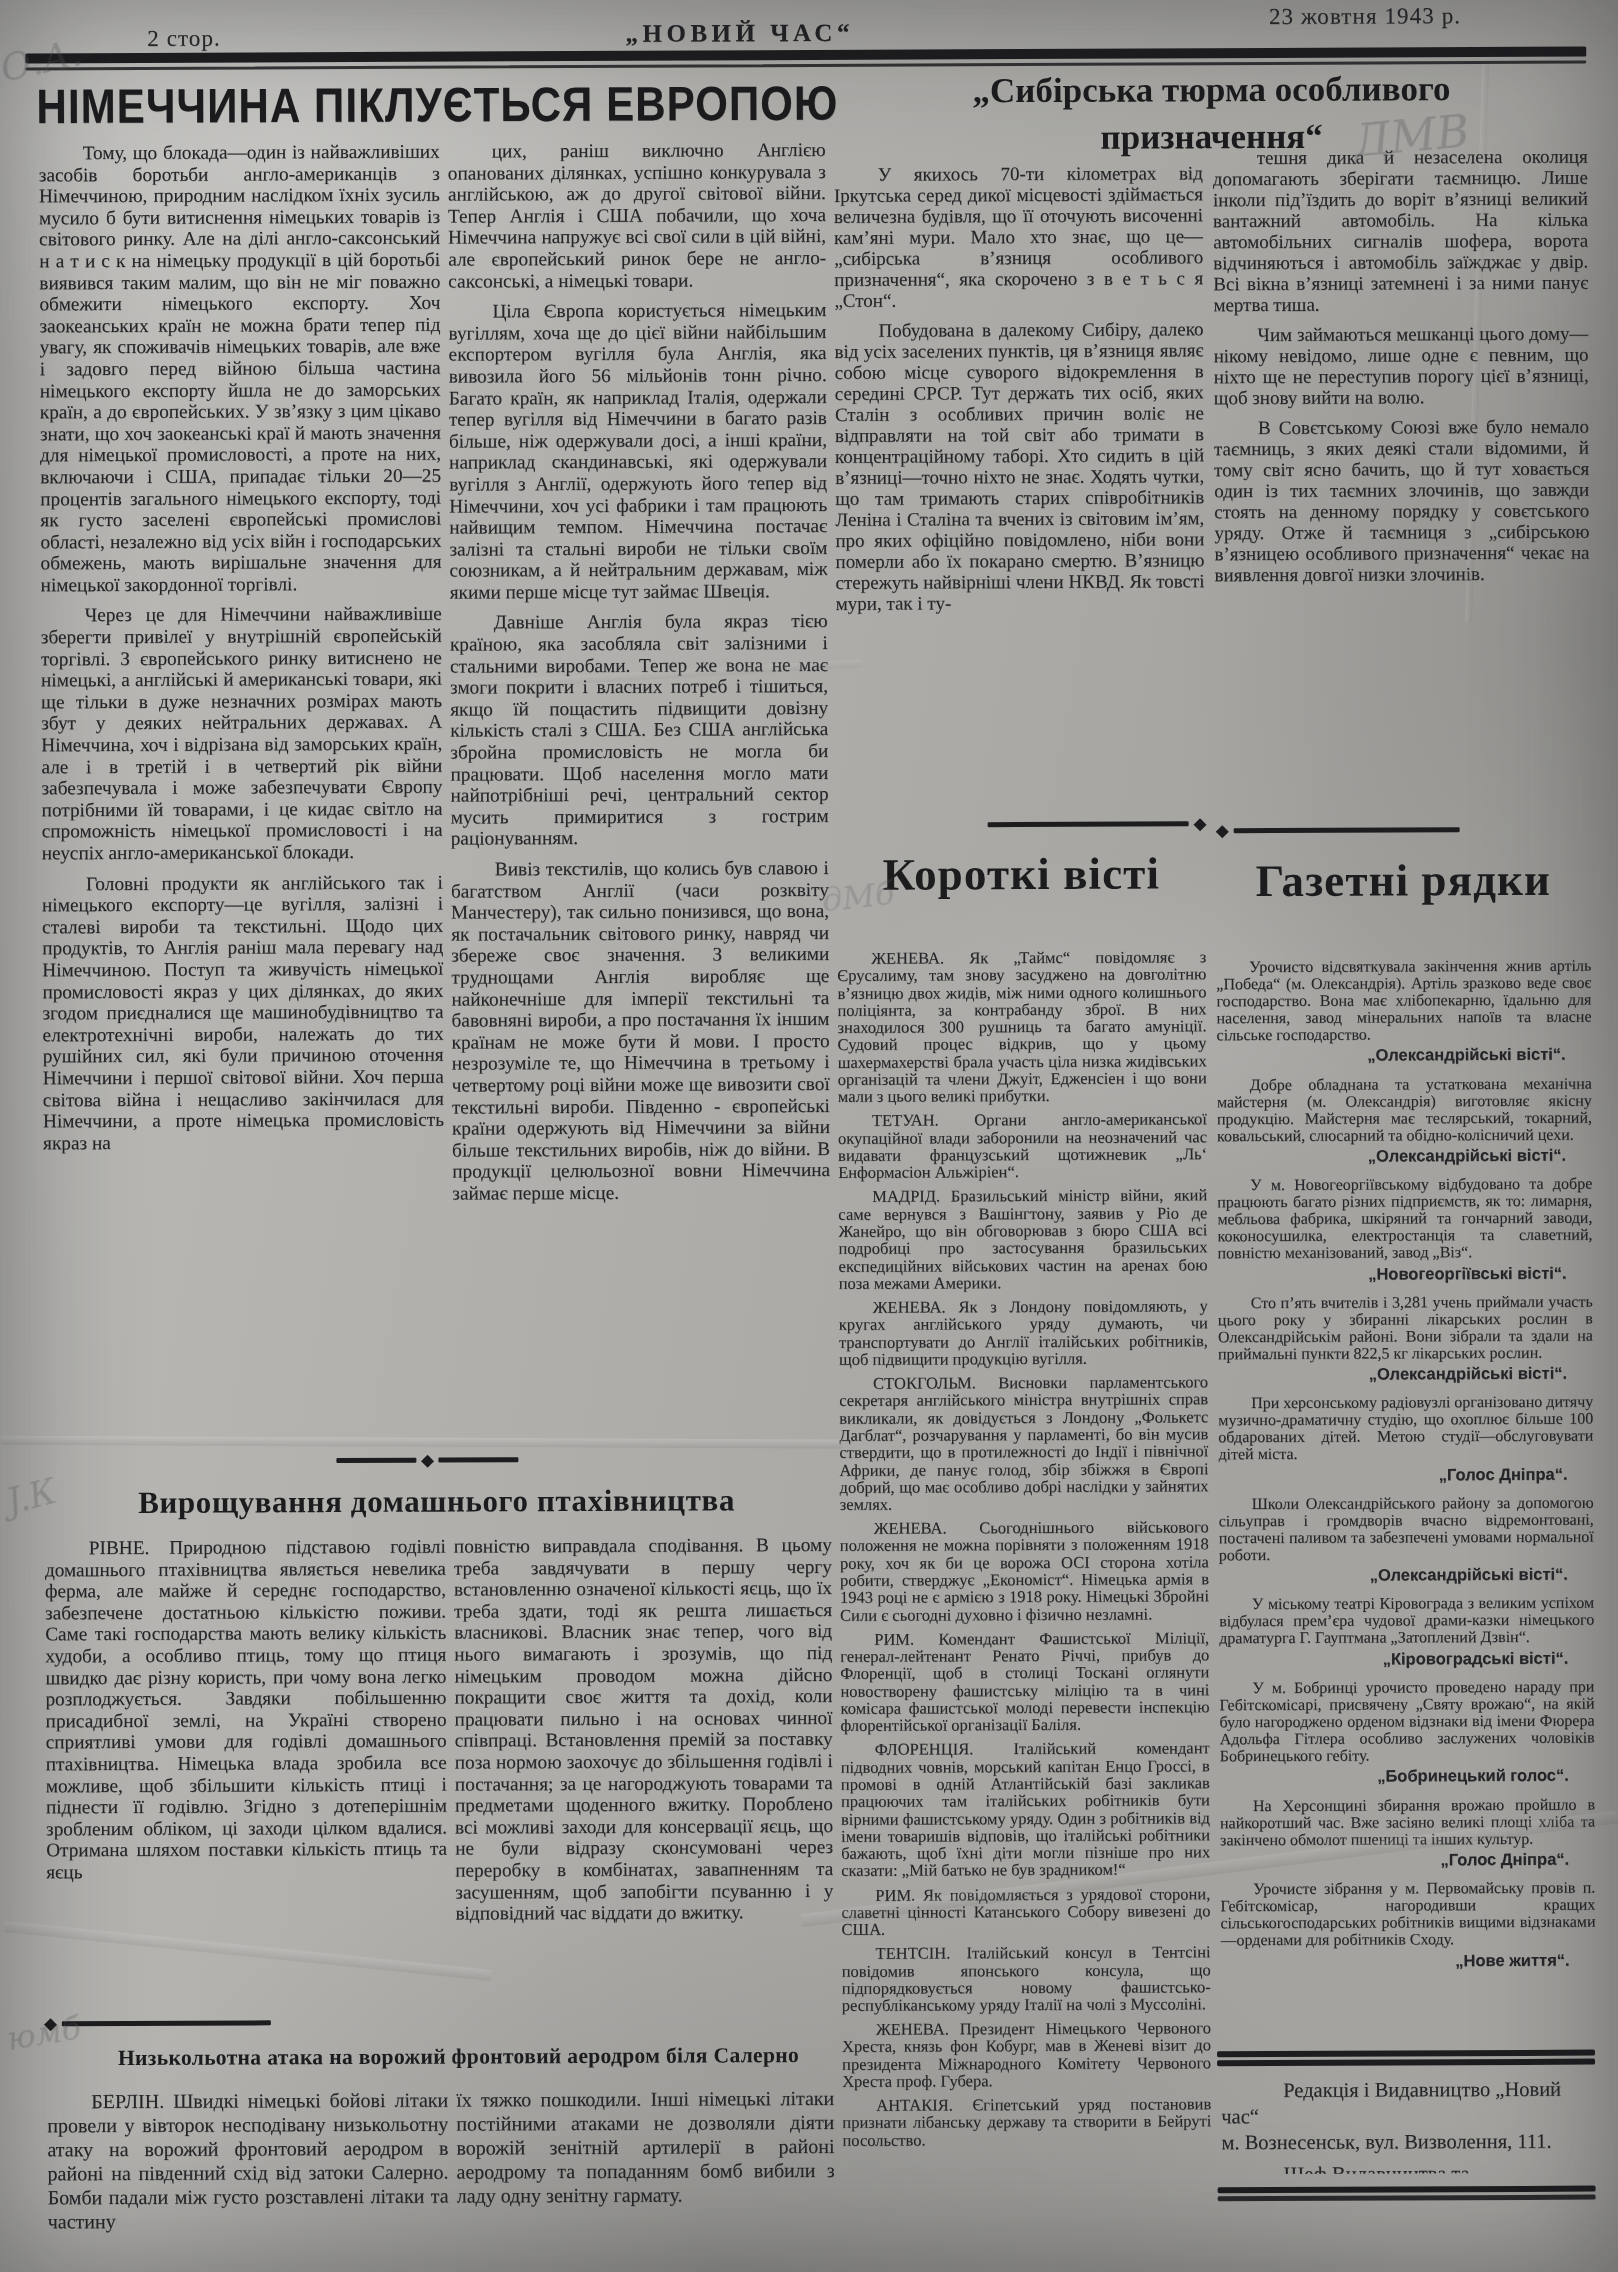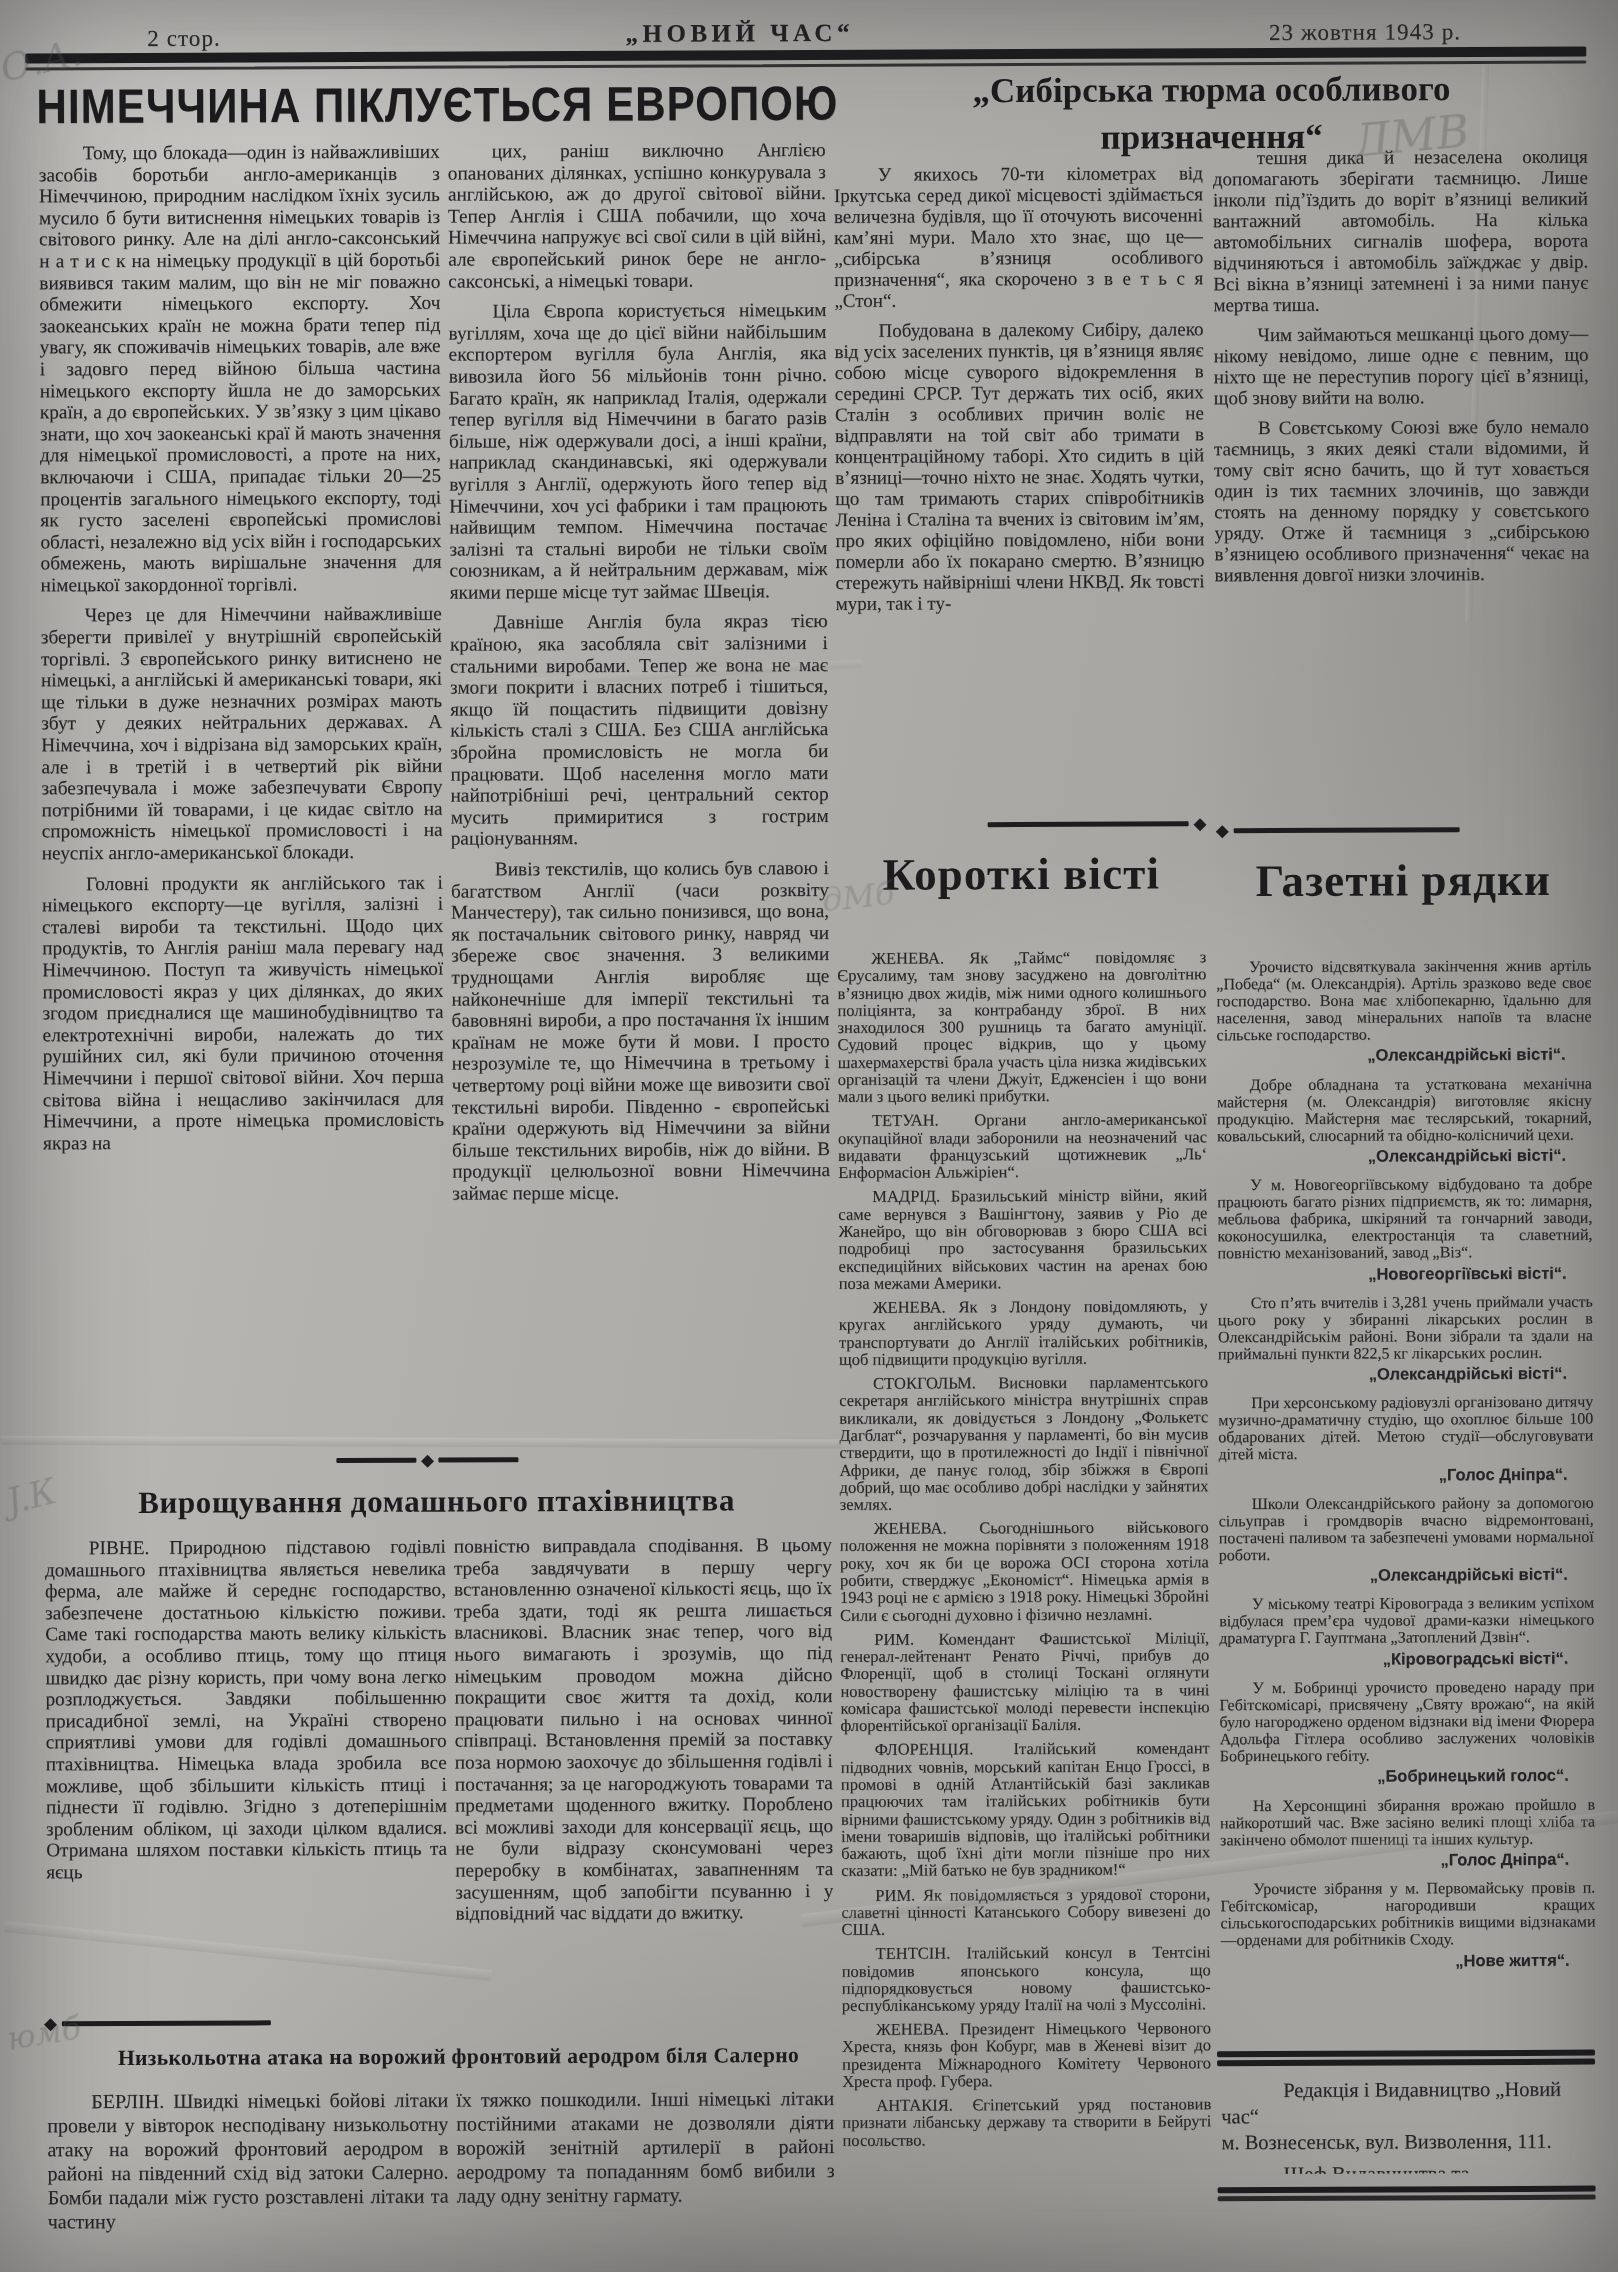--- a/index.html
+++ b/index.html
@@ -50,21 +50,21 @@
   .crease{position:absolute;pointer-events:none;}
 </style>
 </head>
 <body>
 
 <div class="page">
   <div class="sheet">
 
     <span class="abs masthead-page ink" style="left:152px;top:23px;">2 стор.</span>
     <span class="abs masthead-title ink" style="left:591px;top:19.3px;width:307px;text-align:center;display:inline-block;">„НОВИЙ ЧАС“</span>
-    <span class="abs masthead-date ink" style="left:1250px;top:22px;width:216px;text-align:right;display:inline-block;">23 жовтня 1943 р.</span>
+    <span class="abs masthead-date ink" style="left:1250px;top:6px;width:216px;text-align:right;display:inline-block;">23 жовтня 1943 р.</span>
 
     <div class="rule" style="left:29.5px;top:50px;width:1561px;height:9.7px;"></div>
     <div class="rule" style="left:29.5px;top:64px;width:1561px;height:3.4px;opacity:0.85;"></div>
 
     <h1 class="abs lead-title ink" style="left:41px;top:76px;margin:0;">НІМЕЧЧИНА ПІКЛУЄТЬСЯ ЕВРОПОЮ</h1>
 
     <div class="col ink" style="left:43px;top:139px;width:401px;height:1307px;">
       <p class="body-text">Тому, що блокада—один із найважливіших засобів боротьби англо-американців з Німеччиною, природним наслідком їхніх зусиль мусило б бути витиснення німецьких товарів із світового ринку. Але на ділі англо-саксонський н а т и с к на німецьку продукції в цій боротьбі виявився таким малим, що він не міг поважно обмежити німецького експорту. Хоч заокеанських країн не можна брати тепер під увагу, як споживачів німецьких товарів, але вже і задовго перед війною більша частина німецького експорту йшла не до заморських країн, а до європейських. У зв’язку з цим цікаво знати, що хоч заокеанські краї й мають значення для німецької промисловості, а проте на них, включаючи і США, припадає тільки 20—25 процентів загального німецького експорту, тоді як густо заселені європейські промислові області, незалежно від усіх війн і господарських обмежень, мають вирішальне значення для німецької закордонної торгівлі.</p>
       <p class="body-text">Через це для Німеччини найважливіше зберегти привілеї у внутрішній європейській торгівлі. З європейського ринку витиснено не німецькі, а англійські й американські товари, які ще тільки в дуже незначних розмірах мають збут у деяких нейтральних державах. А Німеччина, хоч і відрізана від заморських країн, але і в третій і в четвертий рік війни забезпечувала і може забезпечувати Європу потрібними їй товарами, і це кидає світло на спроможність німецької промисловості і на неуспіх англо-американської блокади.</p>
       <p class="body-text">Головні продукти як англійського так і німецького експорту—це вугілля, залізні і сталеві вироби та текстильні. Щодо цих продуктів, то Англія раніш мала перевагу над Німеччиною. Поступ та живучість німецької промисловості якраз у цих ділянках, до яких згодом приєдналися ще машинобудівництво та електротехнічні вироби, належать до тих рушійних сил, які були причиною оточення Німеччини і першої світової війни. Хоч перша світова війна і нещасливо закінчилася для Німеччини, а проте німецька промисловість якраз на</p>

